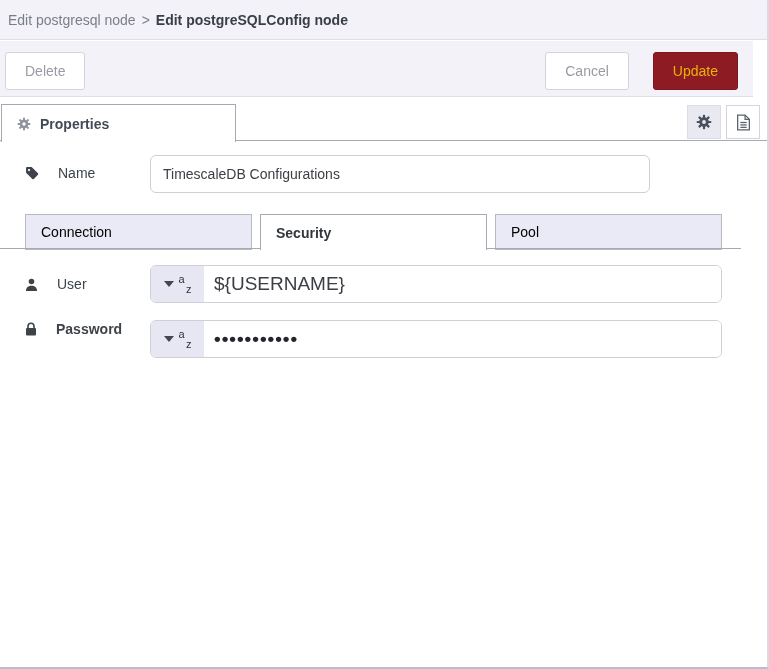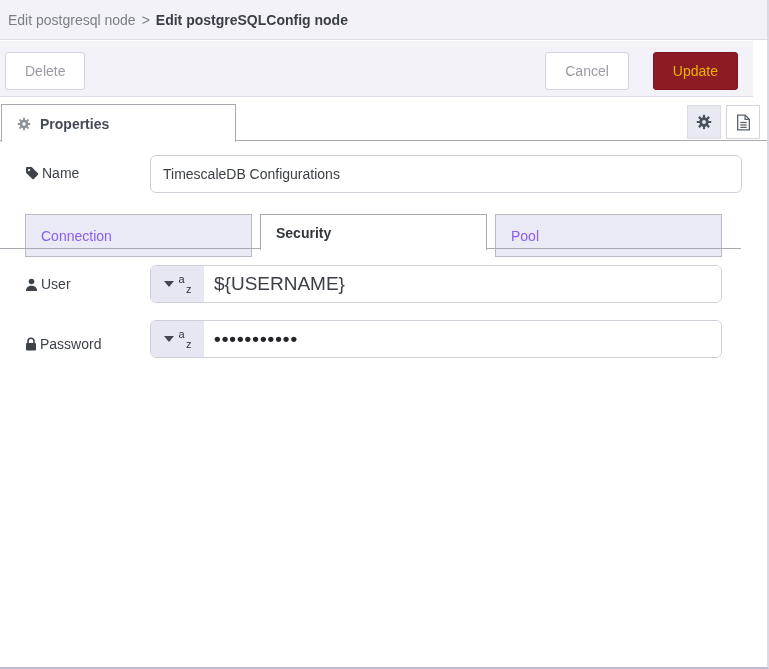--- a/index.html
+++ b/index.html
@@ -55,43 +55,43 @@
   .icon-btn {
     position:absolute; top:8px; width:34px; height:34px;
     display:flex; align-items:center; justify-content:center; cursor:pointer;
     z-index:2;
   }
   .icon-btn.gear-btn { left:687px; background:#e9e9f2; border:1px solid #dcdce8; color:#49525c; }
   .icon-btn.doc-btn  { left:726px; background:#fff;     border:1px solid #d4d4de; color:#59636d; }
 
   
   .form-label {
-    position:absolute; left:25px; display:flex; align-items:center; gap:3px;
+    position:absolute; left:25px; display:flex; align-items:center; gap:19px;
     font-size:14px; color:#3d4349;
   }
   .form-label .licon { color:#3d4349; display:flex; }
 
   .name-input {
-    position:absolute; left:150px; top:155px; width:592px; height:38px;
+    position:absolute; left:150px; top:155px; width:500px; height:38px;
     border:1px solid #cfcfd8; border-radius:6px; padding:0 12px;
     font-size:14px; color:#3c4046; font-family:"Liberation Sans",sans-serif;
     outline:none; background:#fff;
   }
 
   
   .config-tabs { position:absolute; top:212px; left:0; right:0; height:37px; }
   .config-tabs::after {
     content:""; position:absolute; left:0; bottom:0; width:741px; height:1px;
     background:#a9a9b2;
   }
   .ctab {
-    position:absolute; top:2px; height:43px; width:227px;
+    position:absolute; top:2px; height:36px; width:227px;
     background:#e9eaf5; border:1px solid #b9b9c4;
     display:flex; align-items:center; padding-left:15px;
-    font-size:14px; color:#8b5cf6; cursor:pointer;
+    font-size:14px; color:#000000; cursor:pointer;
   }
   .ctab-connection { left:25px; }
   .ctab-security   { left:260px; }
   .ctab-pool       { left:495px; }
   .ctab.active {
     background:#fff; border-color:#a9a9b2; border-bottom:none;
     height:36px; z-index:3; font-weight:bold; color:#31363c;
   }
 
   
@@ -221,21 +221,21 @@
     <div class="typed-btn">
       <span class="caret-down"></span>
       <span class="az">
         <span class="az-top">a</span>
         <span class="az-bot">z</span>
       </span>
     </div>
     <input class="typed-input" type="text" value="${USERNAME}" style="">
   </div>
 
-  <div class="form-label" style="top:336px;">
+  <div class="form-label" style="top:321px;font-weight:bold;">
     <span class="licon">
       <svg width="12" height="14" viewBox="0 0 12 14">
         <rect x="1" y="6" width="10" height="7.5" rx="1" fill="currentColor"></rect>
         <path d="M3 6.2 V4.2 a3 3 0 0 1 6 0 V6.2" fill="none" stroke="currentColor" stroke-width="1.6"></path>
       </svg>
     </span>
     <span>Password</span>
   </div>
   <div class="typed-group tg-password">
     <div class="typed-btn">

